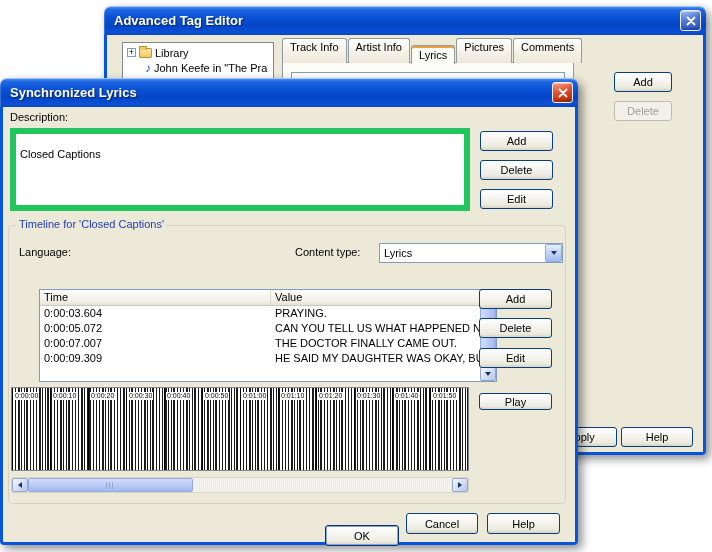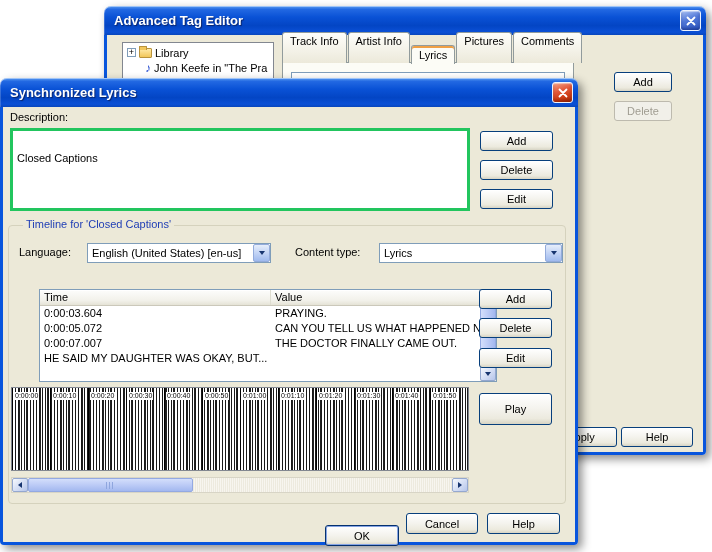--- a/index.html
+++ b/index.html
@@ -80,34 +80,34 @@
   .tree { position:absolute; left:15px; top:7px; width:152px; height:240px; background:#fff; border:1px solid #828790; overflow:hidden; padding-top:2px; }
   .tree-row { display:flex; align-items:center; height:15px; padding-left:4px; gap:3px; white-space:nowrap; }
   .tree-row.child { padding-left:22px; }
   .expander { width:9px; height:9px; border:1px solid #7f9db9; background:#fff; font-size:9px; line-height:7px; text-align:center; flex:none; }
   .folder-icon { width:13px; height:10px; position:relative; flex:none; border:1px solid #b9933c; border-radius:1px;
                  background:linear-gradient(#ffeaa8,#f2c75a); }
   .folder-icon::before { content:""; position:absolute; left:-1px; top:-3px; width:6px; height:3px;
                          background:#f2c75a; border:1px solid #b9933c; border-bottom:none; border-radius:1px 1px 0 0; }
   .music-icon { color:#2a4fd0; font-size:12px; line-height:12px; flex:none; }
   .tabs { position:absolute; left:175px; top:9px; height:19px; display:flex; align-items:flex-end; z-index:2; }
-  .tab { height:31px; line-height:16px; padding:0 7px; margin-right:1px; background:linear-gradient(180deg,#fefefb,#ece9da);
+  .tab { height:25px; line-height:16px; padding:0 7px; margin-right:1px; background:linear-gradient(180deg,#fefefb,#ece9da);
          border:1px solid #919b9c; border-bottom:none; border-radius:3px 3px 0 0; }
   .tab.active { height:19px; line-height:18px; background:#fcfcf6; box-shadow:inset 0 2px 0 #f0a044; margin-bottom:-1px; position:relative; }
   .tabpane { position:absolute; left:175px; top:27px; width:292px; height:335px; background:#fcfcf6; border:1px solid #919b9c; }
   .lyrics-box { position:absolute; left:8px; top:9px; right:8px; height:300px; background:#fff; border:1px solid #7f9db9; }
 
   
   #front { left:0; top:78px; width:578px; z-index:5; }
   #front .dlg-body { height:438px; }
   .label { position:absolute; white-space:nowrap; }
-  .listbox { position:absolute; left:7px; top:21px; width:460px; height:83px; background:#fff; border:3px solid #22c55e; padding:20px 0; }
+  .listbox { position:absolute; left:7px; top:21px; width:460px; height:83px; background:#fff; border:6px solid #22c55e; padding:13px 0; }
   .listbox .item { height:14px; line-height:14px; padding:0 4px; }
   .groupbox { position:absolute; left:5px; top:118px; width:558px; height:279px; border:1px solid #d5d2bd; border-radius:4px; }
-  .legend { position:absolute; top:-8px; left:7px; background:#ece9d8; padding:0 3px; color:#1f3eb5; white-space:nowrap;margin-left:7px; }
+  .legend { position:absolute; top:-8px; left:7px; background:#ece9d8; padding:0 3px; color:#1f3eb5; white-space:nowrap; }
 
   .lv { position:absolute; left:2px; top:63px; width:458px; height:93px; background:#fff; border:1px solid #7f9db9; overflow:hidden;margin-left:28px; }
   .lv-header { height:16px; display:flex; width:calc(100% - 16px);
                background:linear-gradient(180deg,#fdfdfc,#f2f1ea 70%,#e5e3d6); border-bottom:1px solid #cbc8ba; }
   .lv-col { padding:1px 4px; border-right:1px solid #deddd0; box-shadow:inset 0 1px 0 #fff; overflow:hidden; white-space:nowrap; }
   .col-time { width:231px; flex:none; }
   .col-value { flex:1; }
   .lv-row { height:15px; line-height:15px; display:flex; width:calc(100% - 16px); white-space:nowrap; }
   .lv-row .cell-time { width:231px; flex:none; padding:0 4px; overflow:hidden; }
   .lv-row .cell-value { flex:1; padding:0 4px; overflow:hidden; }
@@ -186,24 +186,20 @@
     </div>
 
     <div class="xp-btn" style="left:477px;top:24px;width:73px;height:20px;">Add</div>
     <div class="xp-btn" style="left:477px;top:53px;width:73px;height:20px;">Delete</div>
     <div class="xp-btn" style="left:477px;top:82px;width:73px;height:20px;">Edit</div>
 
     <div class="groupbox">
       <span class="legend">Timeline for 'Closed Captions'</span>
 
       <span class="label" style="left:10px;top:20px;">Language:</span>
-      <div class="combo" style="left:78px;top:17px;width:184px;">
-        <span class="combo-value">English (United States) [en-us]</span>
-        <span class="combo-arrow tri-down"></span>
-      </div>
 
       <span class="label" style="left:286px;top:20px;">Content type:</span>
       <div class="combo" style="left:370px;top:17px;width:184px;">
         <span class="combo-value">Lyrics</span>
         <span class="combo-arrow tri-down"></span>
       </div>
 
       <div class="lv">
         <div class="lv-header">
           <span class="lv-col col-time">Time</span>
@@ -215,33 +211,34 @@
         </div>
         <div class="lv-row">
           <span class="cell-time">0:00:05.072</span>
           <span class="cell-value">CAN YOU TELL US WHAT HAPPENED NEXT</span>
         </div>
         <div class="lv-row">
           <span class="cell-time">0:00:07.007</span>
           <span class="cell-value">THE DOCTOR FINALLY CAME OUT.</span>
         </div>
         <div class="lv-row">
+          <span class="cell-time">0:00:09.309</span>
           <span class="cell-value">HE SAID MY DAUGHTER WAS OKAY, BUT...</span>
         </div>
         <div class="vscroll">
           <span class="sb-btn tri-up"></span>
           <span class="sb-thumb"></span>
           <span class="sb-btn tri-down"></span>
         </div>
       </div>
 
       <div class="xp-btn" style="left:470px;top:63px;width:73px;height:20px;">Add</div>
       <div class="xp-btn" style="left:470px;top:92px;width:73px;height:20px;">Delete</div>
       <div class="xp-btn" style="left:470px;top:122px;width:73px;height:20px;">Edit</div>
-      <div class="xp-btn" style="left:470px;top:167px;width:73px;height:32px;">Play</div>
+      <div class="xp-btn" style="left:470px;top:167px;width:73px;height:17px;">Play</div>
 
       <div class="waveform">
         <div class="wave-strokes"></div>
         <div class="wave-segs">
 
         <div class="wave-seg">
             <span class="tick">0:00:00</span>
           </div>
             <div class="wave-seg">
             <span class="tick">0:00:10</span>

